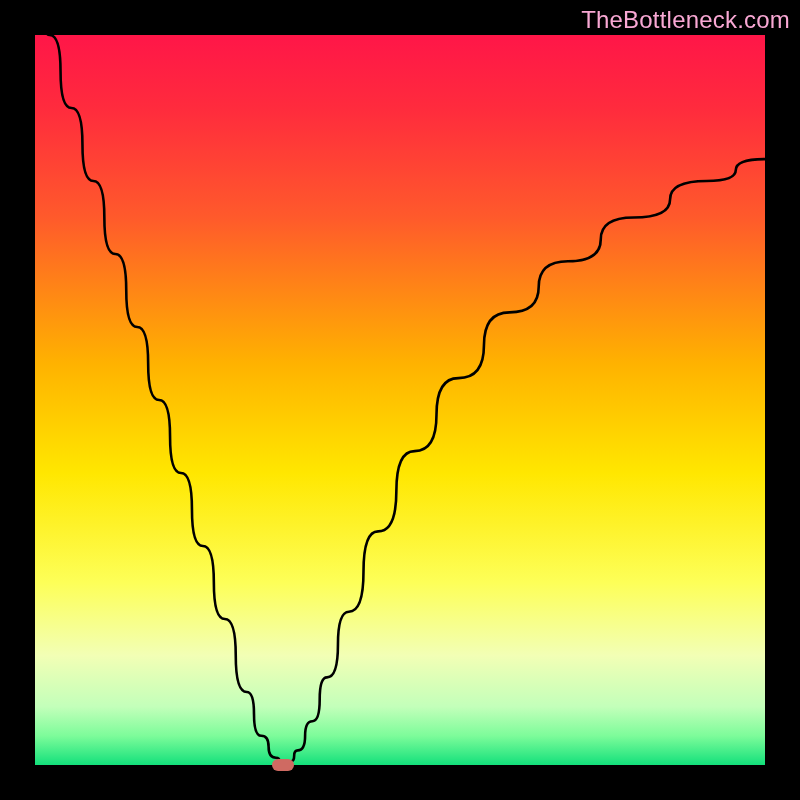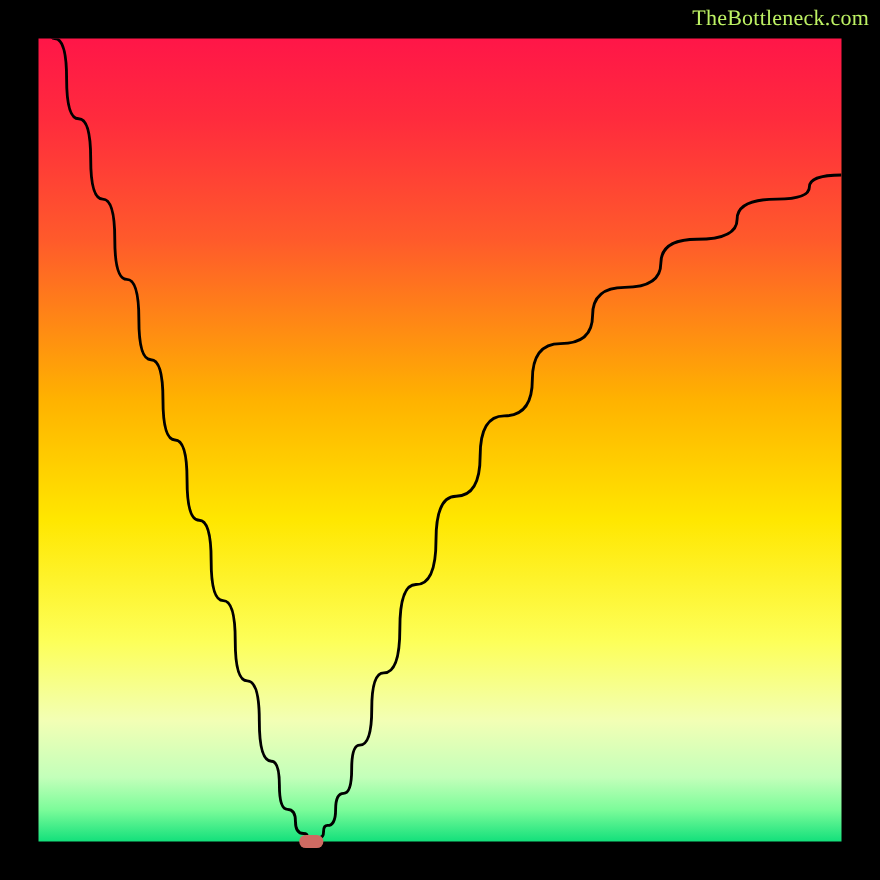--- a/index.html
+++ b/index.html
@@ -24,24 +24,23 @@
     left: 35px;
     top: 35px;
     width: 730px;
     height: 730px;
     
   }
   .watermark {
     position: absolute;
     top: 6px;
     right: 10px;
-    color: #bef264;
-    font-size: 20px;
+    color: #f9a8d4;
+    font-size: 24px;
     letter-spacing: 0.2px;
-    font-family: Liberation Serif, serif;
   }
   svg.curve {
     position: absolute;
     left: 0;
     top: 0;
     width: 730px;
     height: 730px;
   }
   .marker {
     position: absolute;

